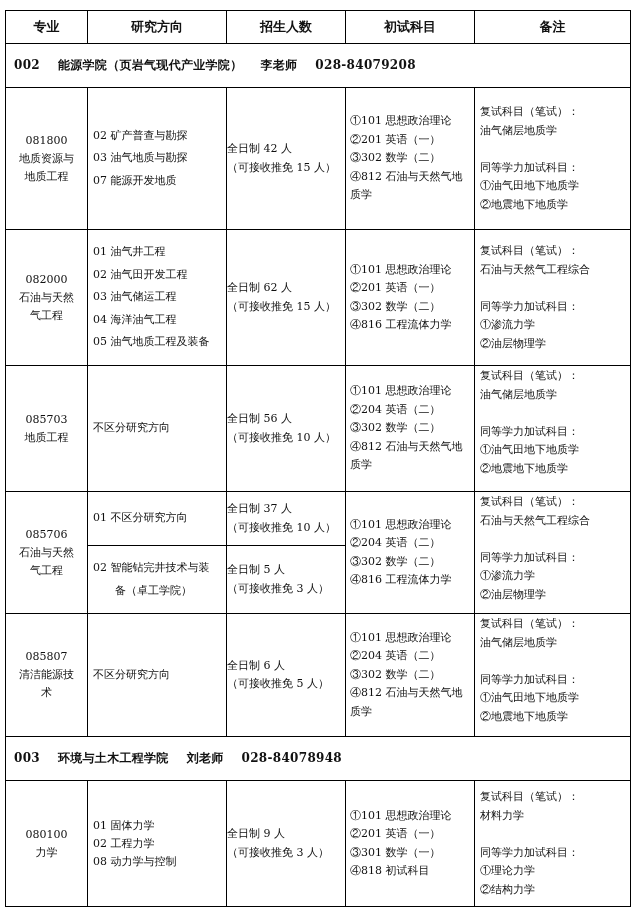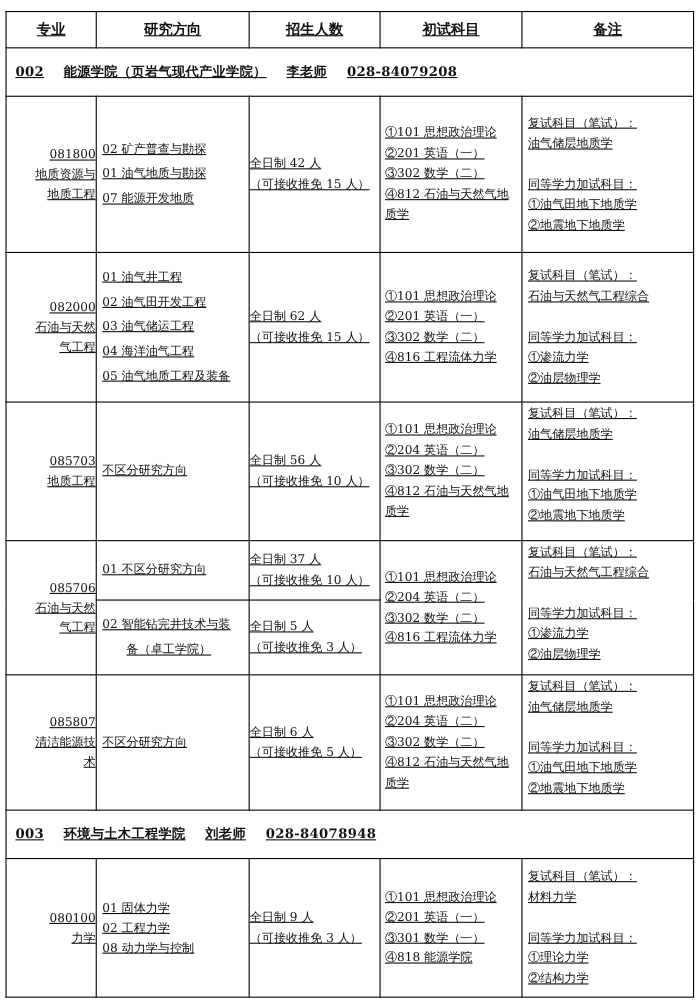--- a/index.html
+++ b/index.html
@@ -1,27 +1,27 @@
 <!DOCTYPE html>
 <html><head>
 <meta charset="utf-8">
 <style>
   html, body { margin: 0; padding: 0; background: #ffffff; }
   body { width: 635px; height: 915px; overflow: hidden; position: relative;
          font-family: "DejaVu Serif", "Liberation Serif", serif; color: #111; }
   table.admit { position: absolute; left: 5px; top: 10px; width: 625px;
                 border-collapse: collapse; table-layout: fixed; }
-  table.admit td, table.admit th { border: 1.5px solid #000; padding: 0; text-decoration: underline; }
+  table.admit td, table.admit th { border: 1.5px solid #000; padding: 0; }
   col.c1 { width: 82px; } col.c2 { width: 139px; } col.c3 { width: 119px; }
   col.c4 { width: 129px; } col.c5 { width: 156px; }
   th { height: 32px; font-size: 13px; font-weight: bold; text-align: center; vertical-align: middle; }
   tr.section td { height: 43px; font-size: 12px; font-weight: bold; padding-left: 8px;
                   vertical-align: middle; letter-spacing: 0.3px; }
   .sec-gap { display: inline-block; width: 18px; }
-  td.major { text-align: right; vertical-align: middle; font-size: 11px; line-height: 18px; padding: 0 4px; }
+  td.major { text-align: center; vertical-align: middle; font-size: 11px; line-height: 18px; padding: 0 4px; }
   td.dir { vertical-align: middle; font-size: 11px; line-height: 22.5px; padding-left: 5px !important; }
   td.dir.tight { line-height: 18px; }
   td.quota { text-align: left; vertical-align: middle; font-size: 11px; line-height: 18.5px; }
   td.exam { vertical-align: middle; font-size: 11px; line-height: 18.5px; padding-left: 4px !important; }
   td.note { vertical-align: middle; font-size: 11px; line-height: 18.5px; padding-left: 5px !important; }
   td.note.top { vertical-align: top; padding-top: 1px !important; }
   .blank { height: 18.5px; }
   .line { display: block; white-space: nowrap; }
   .indent2 { padding-left: 22px; }
 </style>
@@ -54,21 +54,21 @@
     </tr>
 
     <tr style="height:142px">
       <td class="major">
         <span class="line">081800</span>
         <span class="line">地质资源与</span>
         <span class="line">地质工程</span>
       </td>
       <td class="dir">
         <span class="line">02 矿产普查与勘探</span>
-        <span class="line">01 油气地质与勘探</span>
+        <span class="line">03 油气地质与勘探</span>
         <span class="line">07 能源开发地质</span>
       </td>
       <td class="quota">
         <span class="line">全日制 42 人</span>
         <span class="line">（可接收推免 15 人）</span>
       </td>
       <td class="exam">
         <span class="line">①101 思想政治理论</span>
         <span class="line">②201 英语（一）</span>
         <span class="line">③302 数学（二）</span>
@@ -233,21 +233,21 @@
         <span class="line">08 动力学与控制</span>
       </td>
       <td class="quota">
         <span class="line">全日制 9 人</span>
         <span class="line">（可接收推免 3 人）</span>
       </td>
       <td class="exam">
         <span class="line">①101  思想政治理论</span>
         <span class="line">②201  英语（一）</span>
         <span class="line">③301  数学（一）</span>
-        <span class="line">④818 能源学院</span>
+        <span class="line">④818 初试科目</span>
       </td>
       <td class="note">
         <span class="line">复试科目（笔试）：</span>
         <span class="line">材料力学</span>
         <div class="blank"></div>
         <span class="line">同等学力加试科目：</span>
         <span class="line">①理论力学</span>
         <span class="line">②结构力学</span>
       </td>
     </tr>

